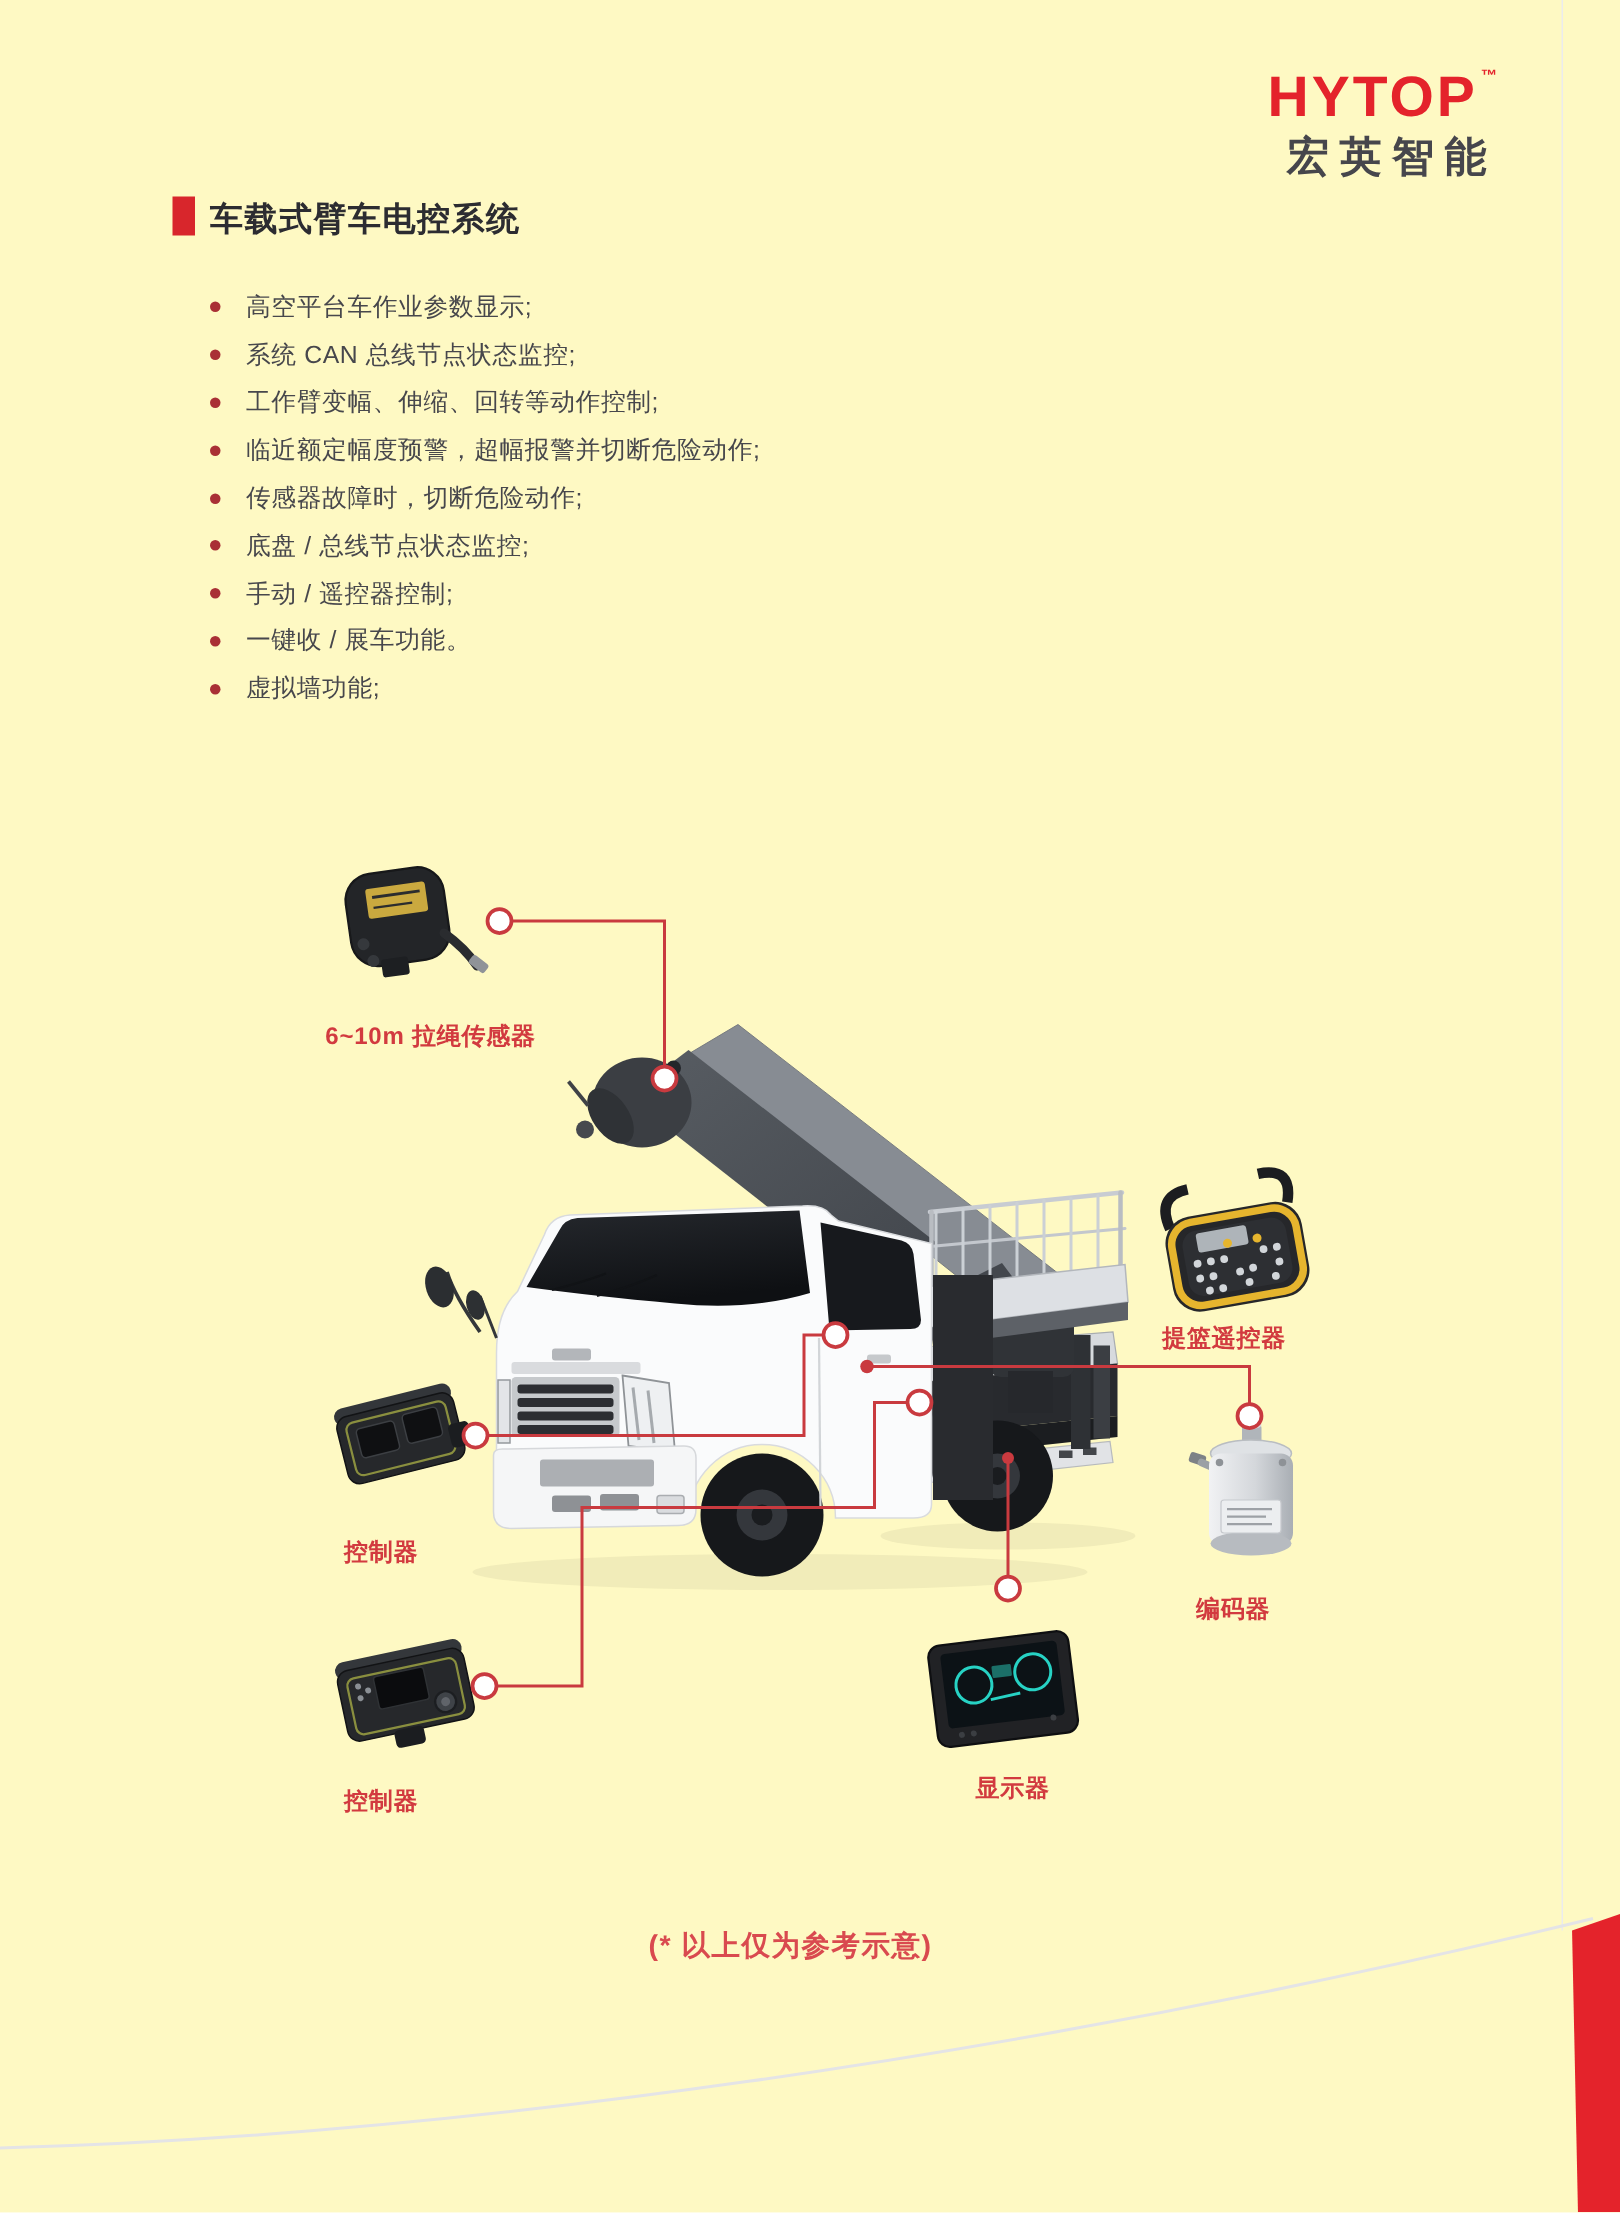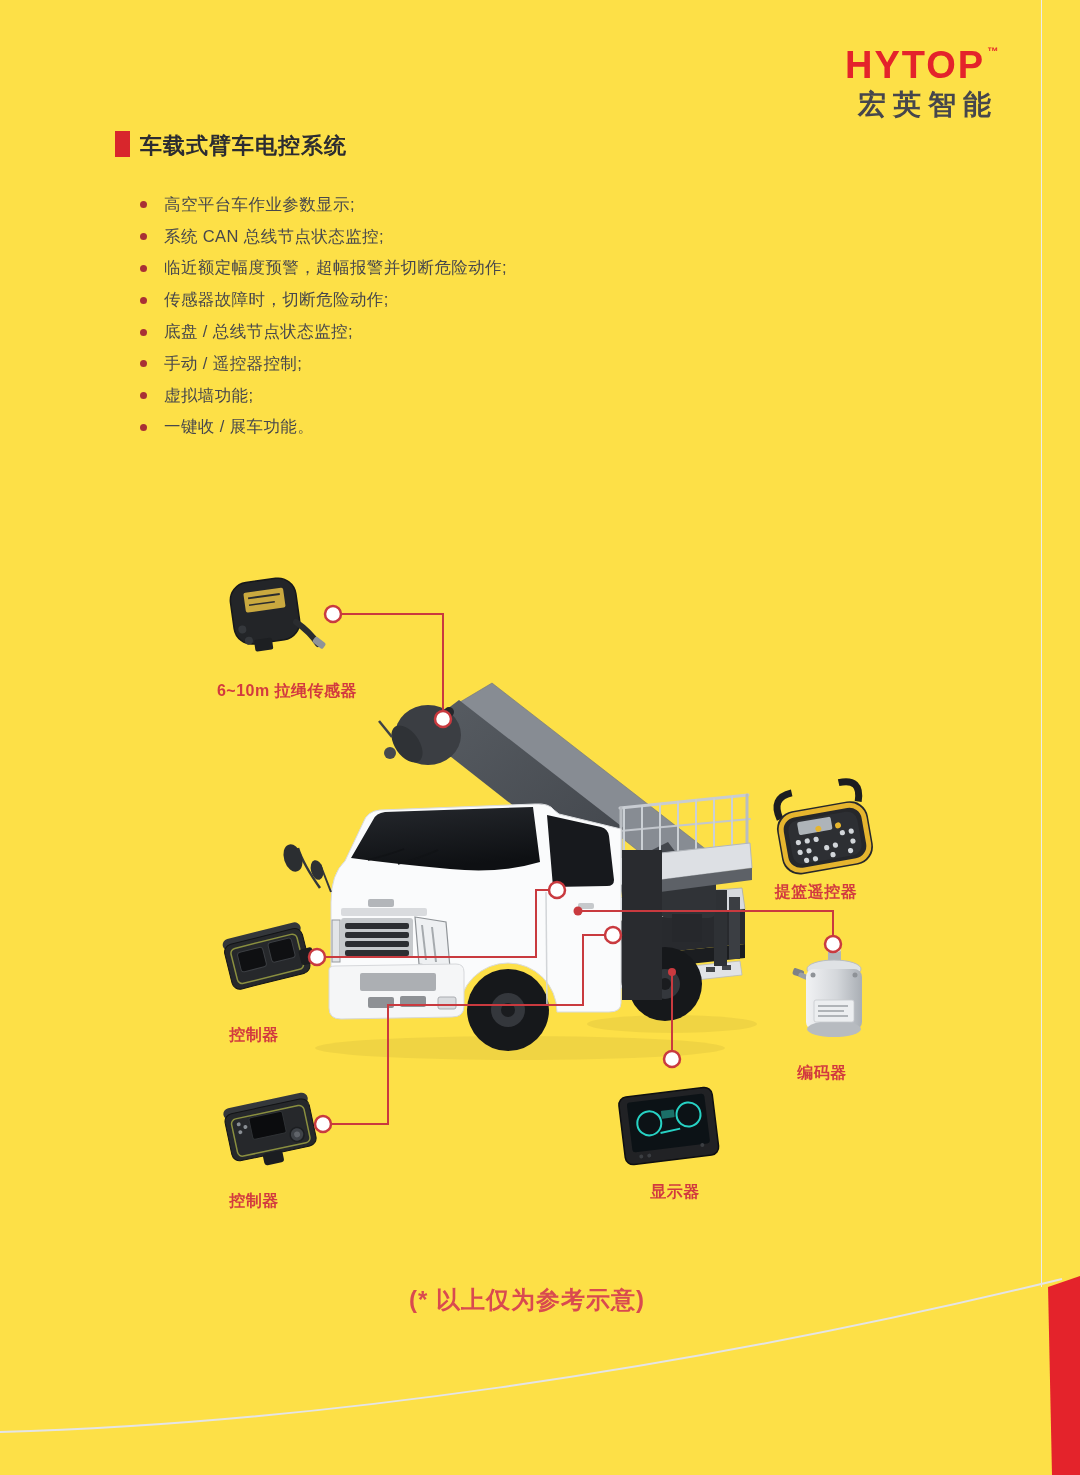--- a/index.html
+++ b/index.html
@@ -1,17 +1,17 @@
 <!DOCTYPE html>
 <html><head>
 <meta charset="utf-8">
 <style>
   html,body{margin:0;padding:0;background:#ffffff;}
   body{font-family:"Liberation Sans", sans-serif;}
-  .page{position:relative;width:1080px;height:1475px;background:#fde047;overflow:hidden;}
+  .page{position:relative;width:1080px;height:1475px;background:#fef9c3;overflow:hidden;}
 
   
   .logo{position:absolute;top:46px;left:845px;width:200px;}
   .logo-brand{font-size:38px;font-weight:900;color:#e4232b;letter-spacing:2px;line-height:1;white-space:nowrap;}
   .logo-tm{font-size:11px;font-weight:700;vertical-align:top;letter-spacing:0;margin-left:2px;}
   .logo-sub{font-size:28px;font-weight:700;color:#46464c;letter-spacing:7px;line-height:1;margin-top:7px;margin-left:13px;white-space:nowrap;}
 
   
   .sec-title{position:absolute;top:131px;left:115px;display:flex;align-items:flex-start;}
   .sec-bar{width:15px;height:26px;background:#d8262c;margin-right:10px;}
@@ -22,21 +22,21 @@
   .features li{display:flex;align-items:center;height:31.8px;font-size:16.5px;color:#47474c;letter-spacing:0.4px;}
   .features li .dot{width:7px;height:7px;border-radius:50%;background:#a93035;margin-right:17px;flex:0 0 auto;}
 
   
   .diagram{position:absolute;top:545px;left:0;width:1067px;height:700px;}
   .diagram svg{display:block;}
   .dlabel{font-size:16px;font-weight:700;fill:#d23a3f;letter-spacing:0.5px;}
 
   
   .footnote{position:absolute;top:1284px;left:0;width:1054px;text-align:center;
-            font-size:24px;font-weight:700;color:#d94a4f;letter-spacing:1px;}
+            font-size:19px;font-weight:700;color:#d94a4f;letter-spacing:1px;}
 
   
   .edge-line{position:absolute;top:0;left:1041px;width:1px;height:1287px;background:#ebebed;}
 
   
   .curve{position:absolute;top:1240px;left:0;width:1080px;height:235px;}
   .red-wedge{position:absolute;left:1046px;top:1274px;width:34px;height:201px;background:#e4232b;
              clip-path:polygon(6% 6.5%,100% 1%,100% 100%,17.6% 100%);}
 </style>
 </head>
@@ -58,41 +58,45 @@
     <li>
         <span class="dot"></span>
         <span>高空平台车作业参数显示;</span>
       </li>
     <li>
         <span class="dot"></span>
         <span>系统 CAN 总线节点状态监控;</span>
       </li>
     <li>
         <span class="dot"></span>
+        <span>工作臂变幅、伸缩、回转等动作控制;</span>
+      </li>
+    <li>
+        <span class="dot"></span>
         <span>临近额定幅度预警，超幅报警并切断危险动作;</span>
       </li>
     <li>
         <span class="dot"></span>
         <span>传感器故障时，切断危险动作;</span>
       </li>
     <li>
         <span class="dot"></span>
         <span>底盘 / 总线节点状态监控;</span>
       </li>
     <li>
         <span class="dot"></span>
         <span>手动 / 遥控器控制;</span>
       </li>
     <li>
         <span class="dot"></span>
+        <span>一键收 / 展车功能。</span>
+      </li>
+    <li>
+        <span class="dot"></span>
         <span>虚拟墙功能;</span>
-      </li>
-    <li>
-        <span class="dot"></span>
-        <span>一键收 / 展车功能。</span>
       </li>
   </ul>
 
   <div class="diagram">
   <svg width="1080" height="700" viewBox="0 545 1080 700">
     <defs>
       <linearGradient id="glass" x1="0" y1="0" x2="0.3" y2="1">
         <stop offset="0" stop-color="#25282d"></stop>
             <stop offset="1" stop-color="#0e1013"></stop>
       </linearGradient>

